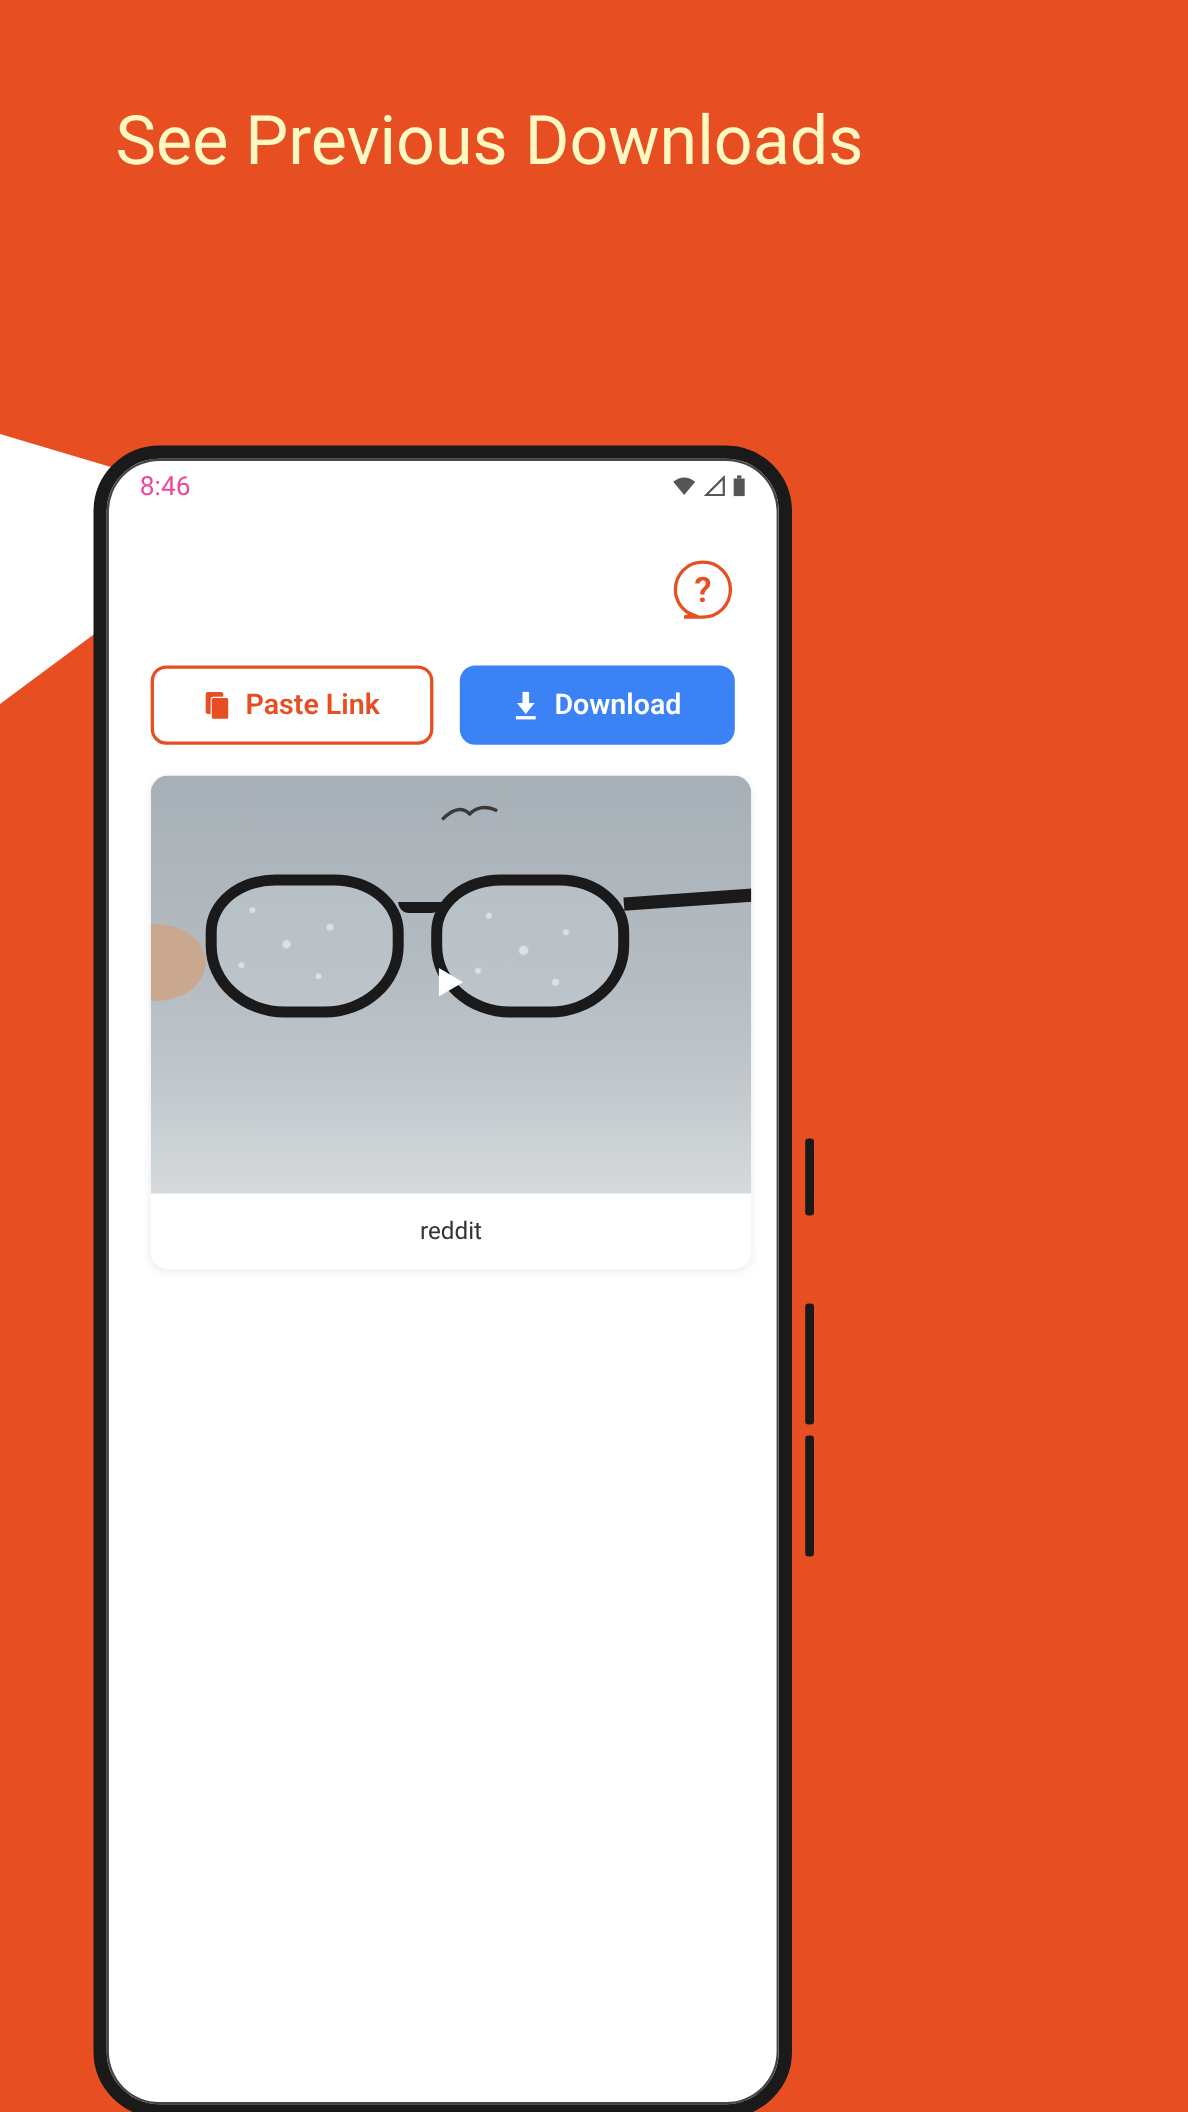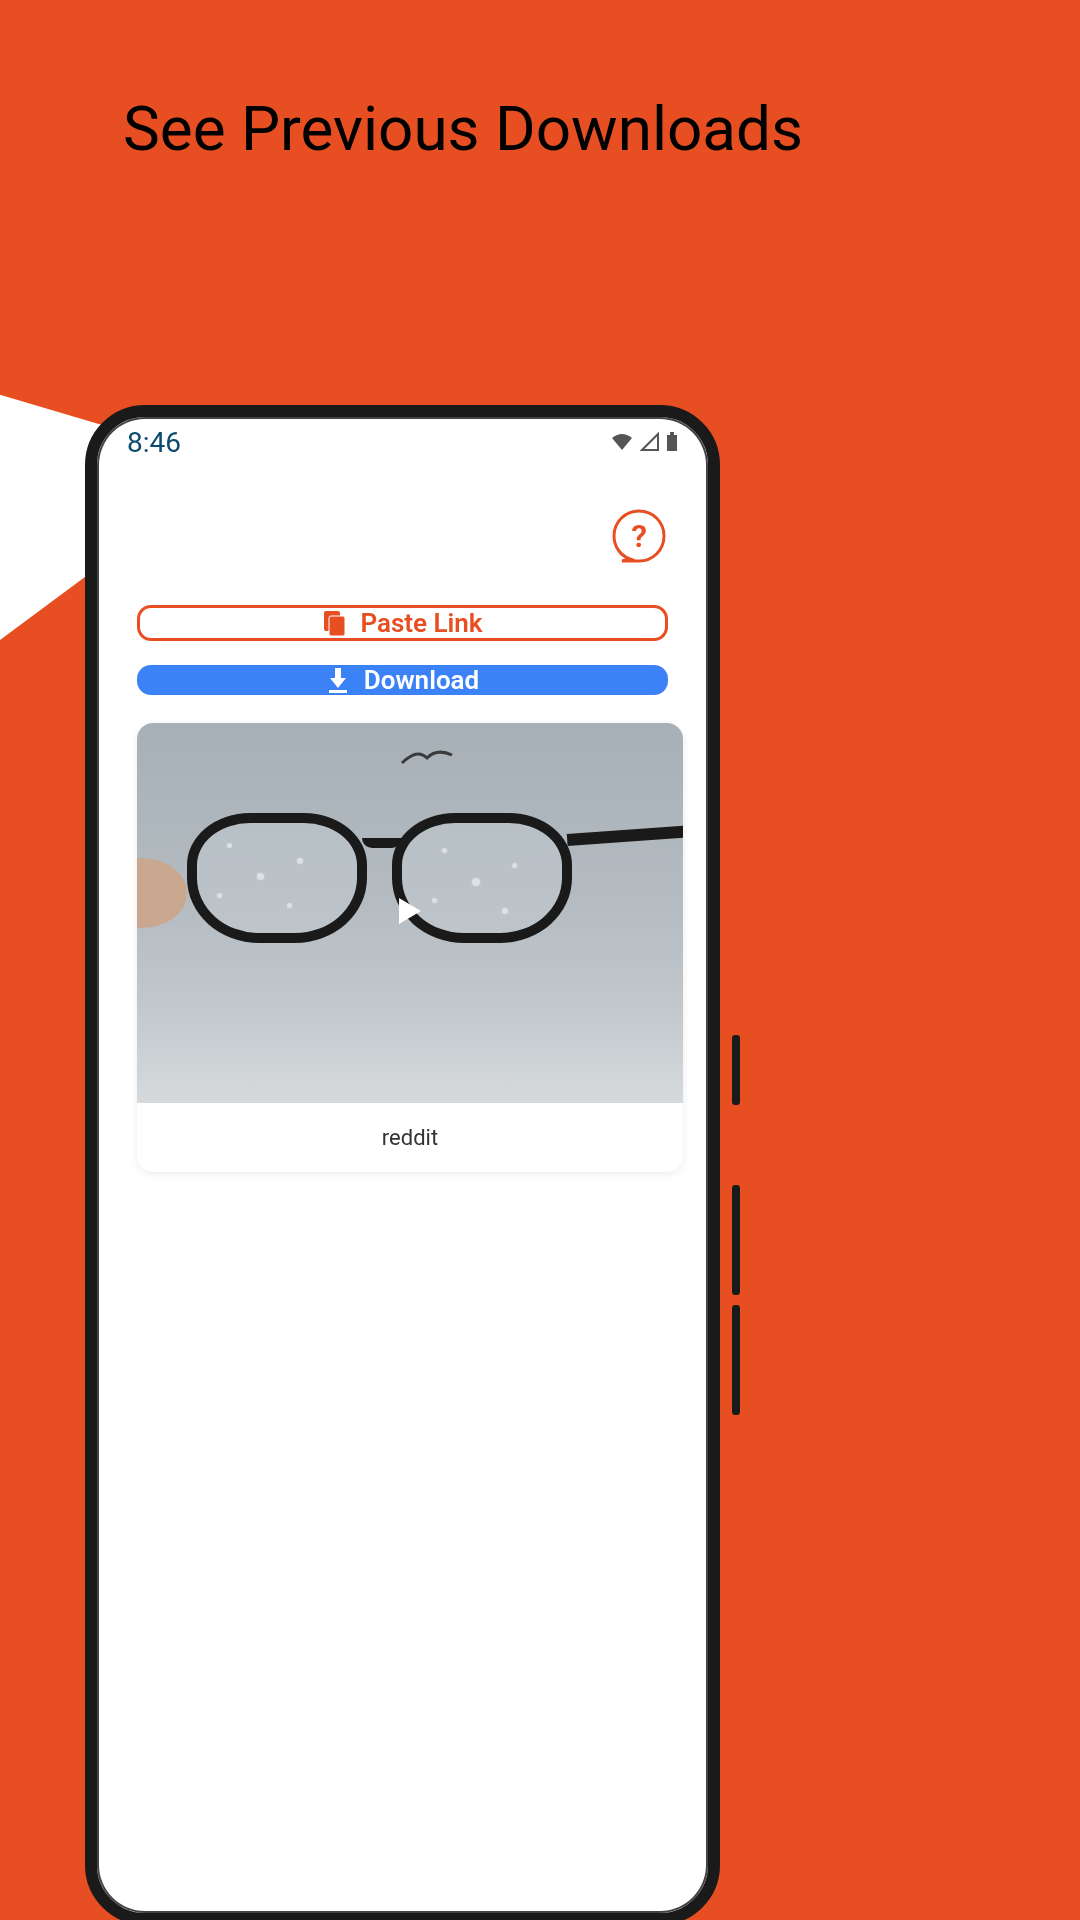--- a/index.html
+++ b/index.html
@@ -18,22 +18,22 @@
   width: 0;
   height: 0;
   border-top: 260px solid transparent;
   border-bottom: 260px solid transparent;
   border-left: 520px solid white;
   transform: rotate(-10deg);
 }
 .headline {
   position: absolute;
   top: 90px;
-  left: 123px;
-  color: #000000;
+  left: 105px;
+  color: #fef9c3;
   font-size: 62px;
   line-height: 1.25;
   font-weight: 400;
 }
 .phone {
   position: absolute;
   top: 405px;
   left: 85px;
   width: 635px;
   height: 1520px;
@@ -52,22 +52,22 @@
 }
 .phone-btn.b1 { top: 630px; height: 70px; }
 .phone-btn.b2 { top: 780px; height: 110px; }
 .phone-btn.b3 { top: 900px; height: 110px; }
 .status-bar {
   display: flex;
   justify-content: space-between;
   align-items: center;
   padding: 10px 30px 0 30px;
   height: 40px;
-  color: #0c4a6e;
-  font-size: 28px;
+  color: #ec4899;
+  font-size: 24px;
 }
 .status-icons { display: flex; gap: 6px; align-items: center; }
 .help-row {
   display: flex;
   justify-content: flex-end;
   padding: 50px 40px 0 40px;
 }
 .help-bubble {
   width: 58px;
   height: 58px;
@@ -103,21 +103,20 @@
   align-items: center;
   justify-content: center;
   flex-shrink: 0;
   cursor: pointer;
 }
 .clear-btn svg { display:block; }
 .buttons-row {
   display: flex;
   gap: 24px;
   margin: 40px 40px 0 40px;
-  flex-direction: column;
 }
 .btn {
   flex: 1;
   height: 72px;
   border-radius: 14px;
   display: flex;
   align-items: center;
   justify-content: center;
   gap: 14px;
   font-size: 26px;

